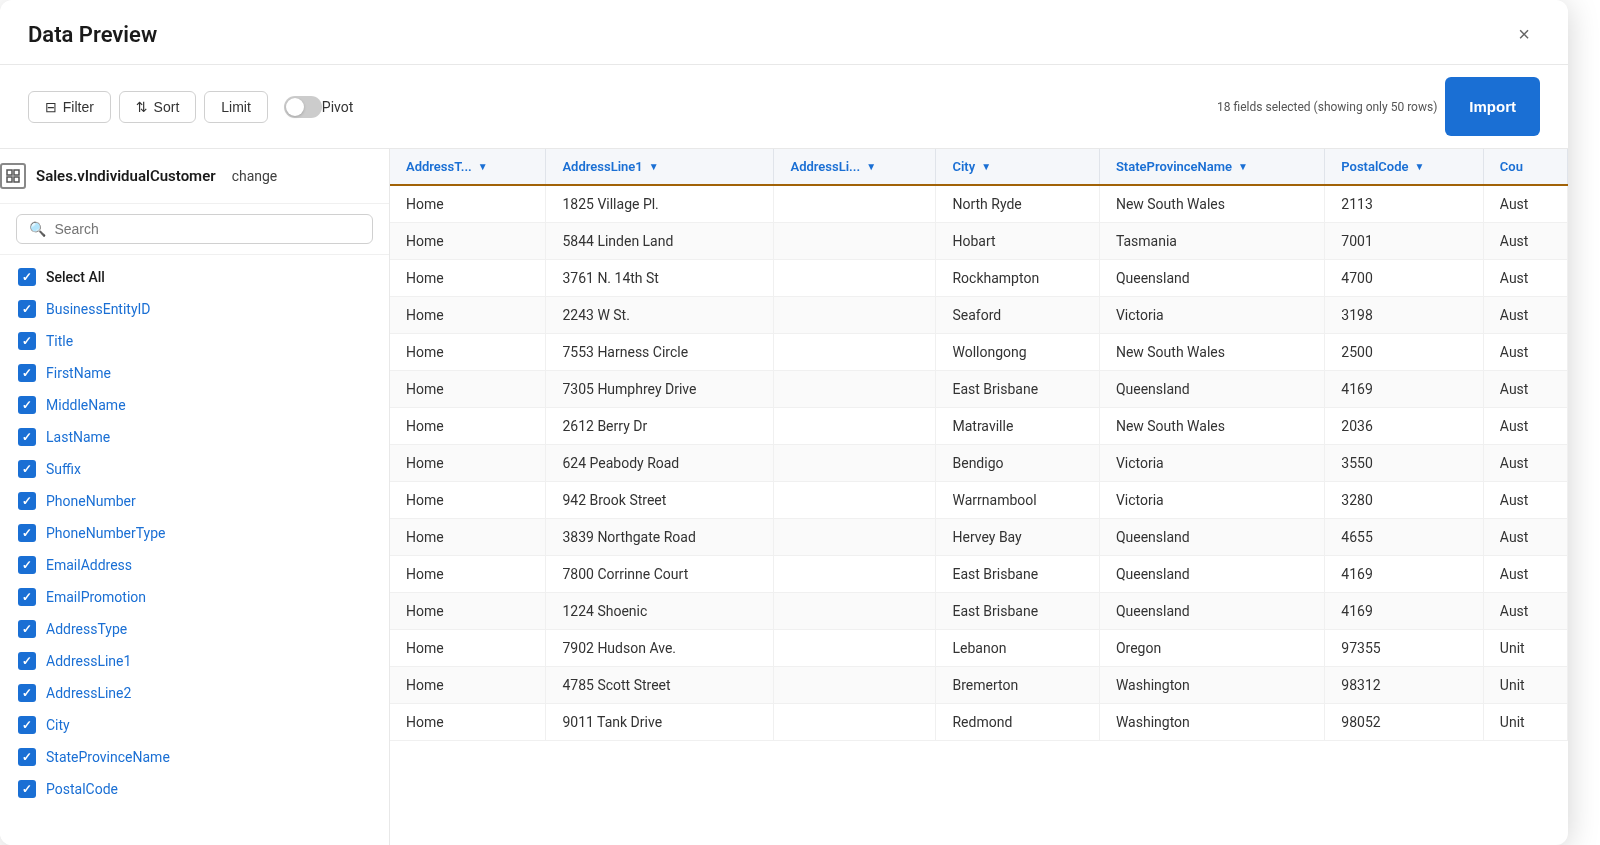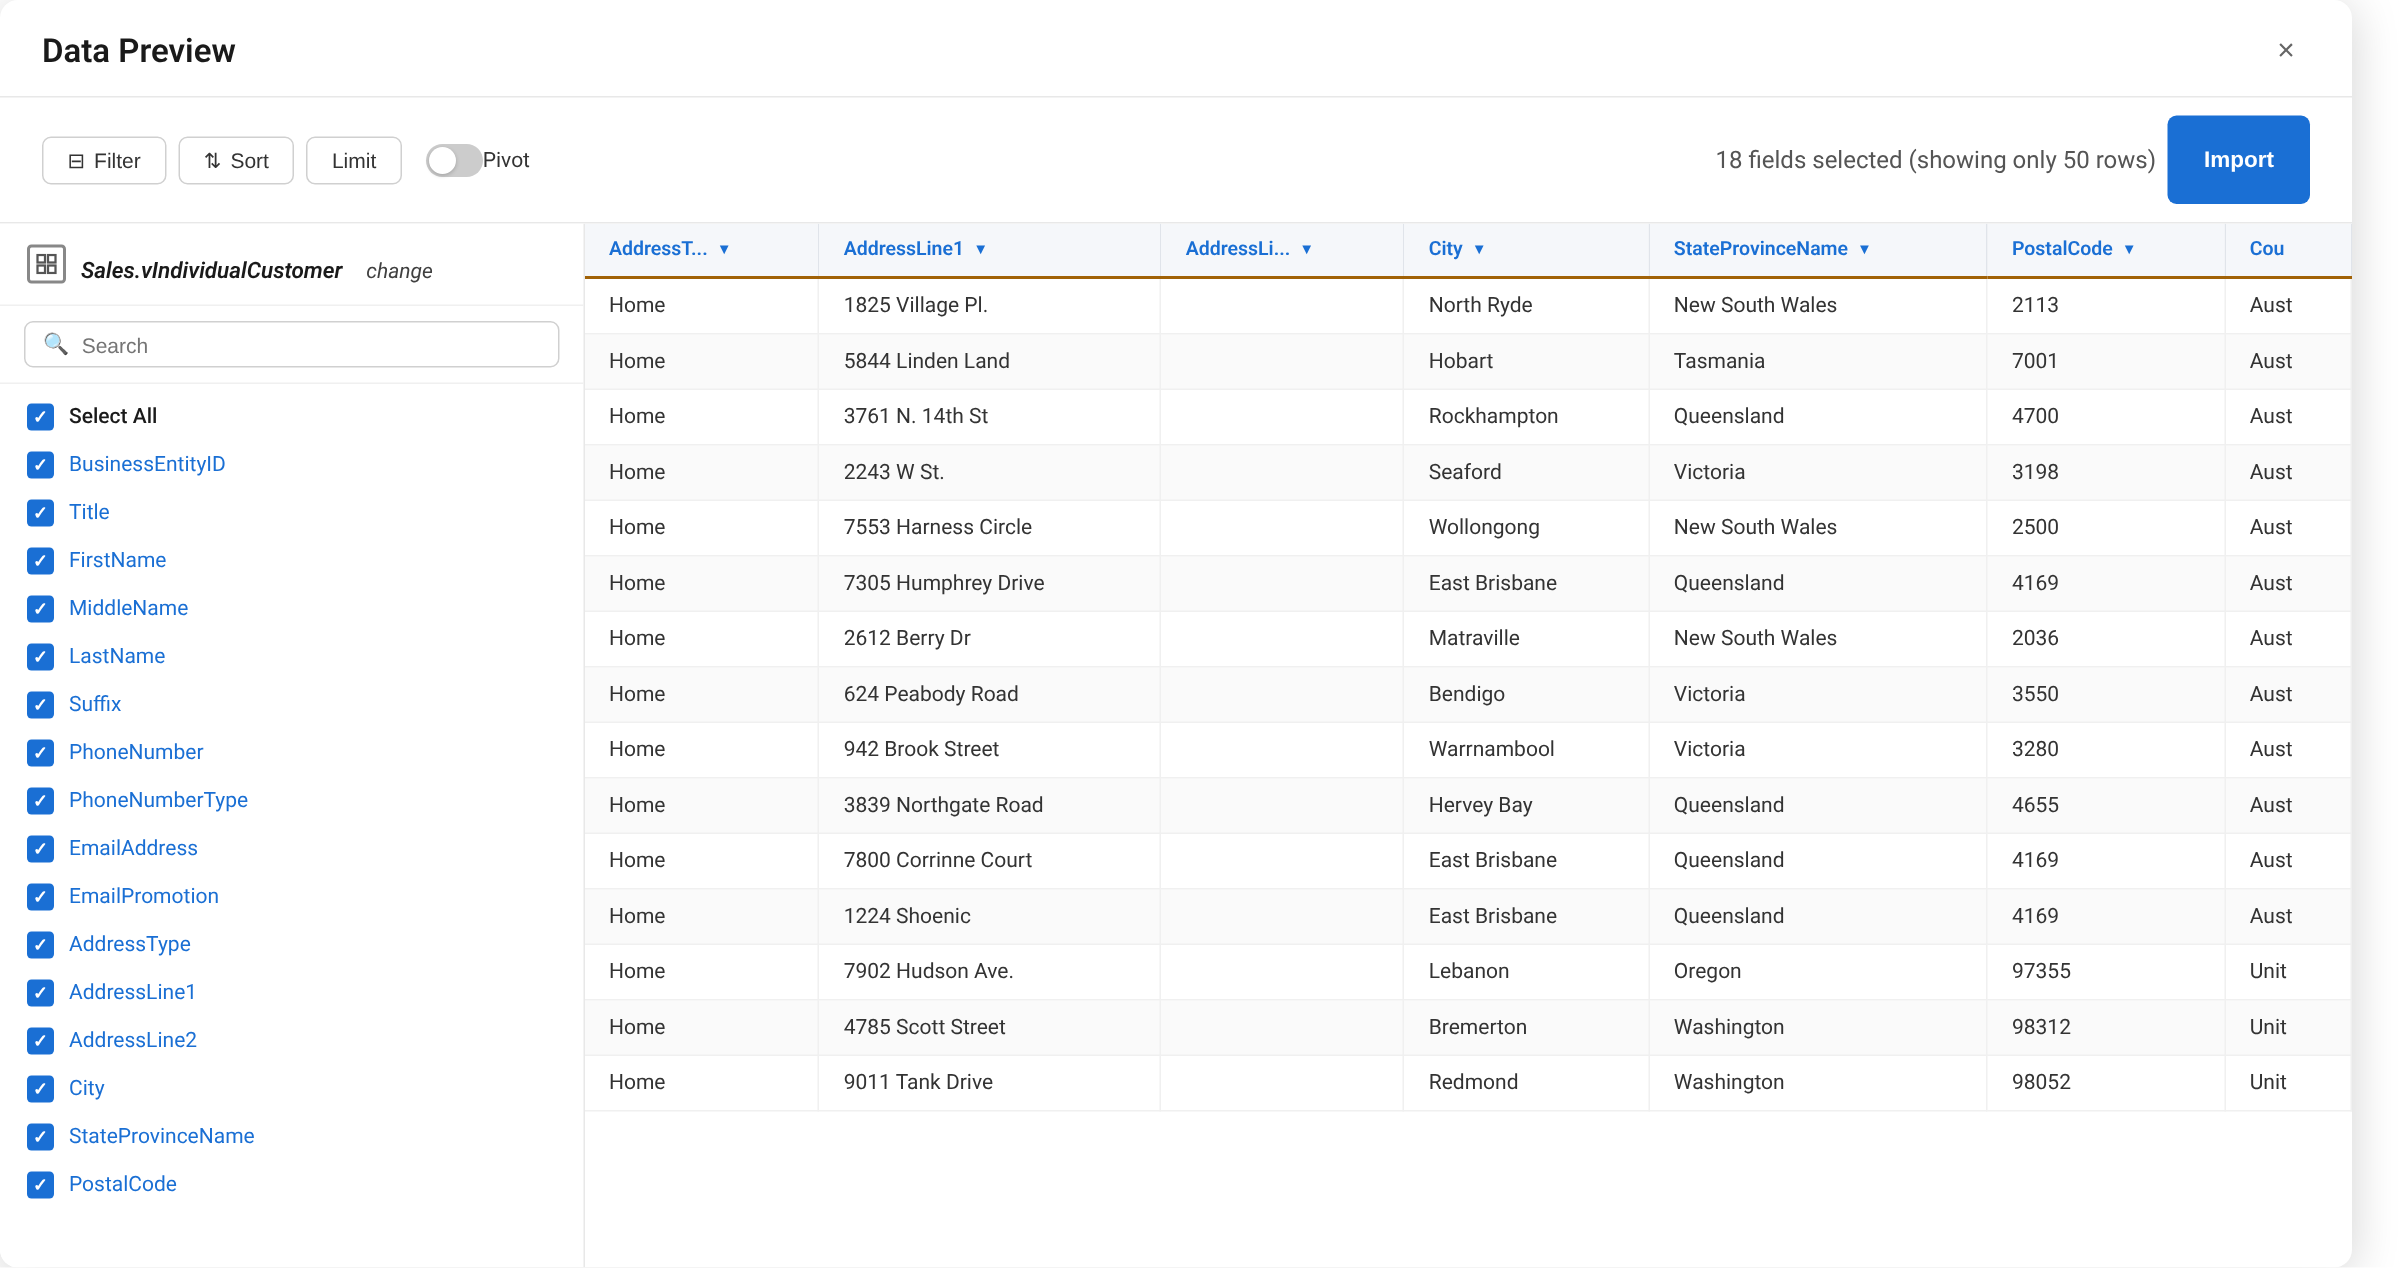--- a/index.html
+++ b/index.html
@@ -61,21 +61,21 @@
       border-radius: 6px;
       background: #fff;
       cursor: pointer;
       font-size: 14px;
       color: #333;
       font-weight: 500;
     }
     .toolbar-spacer { flex: 1; }
     .fields-info {
       color: #555;
-      font-size: 16px;
+      font-size: 12px;
     }
     .import-btn {
       background: #1a6fd4;
       color: #fff;
       border: none;
       border-radius: 6px;
       padding: 21px 24px;
       font-size: 15px;
       font-weight: 600;
       cursor: pointer;
@@ -119,25 +119,24 @@
       width: 390px;
       min-width: 390px;
       border-right: 1px solid #e8e8e8;
       display: flex;
       flex-direction: column;
       overflow: hidden;
       background: #fff;
     }
     .sidebar-table-header {
       display: flex;
-      align-items: flex-end;
-      padding: 14px 18px;
+      align-items: center;
+      padding: 14px 0;
       gap: 10px;
       border-bottom: 1px solid #f0f0f0;
-      font-style: italic;
     }
     .table-icon {
       width: 26px;
       height: 26px;
       border: 2px solid #888;
       border-radius: 3px;
       display: flex;
       align-items: center;
       justify-content: center;
       font-size: 10px;

